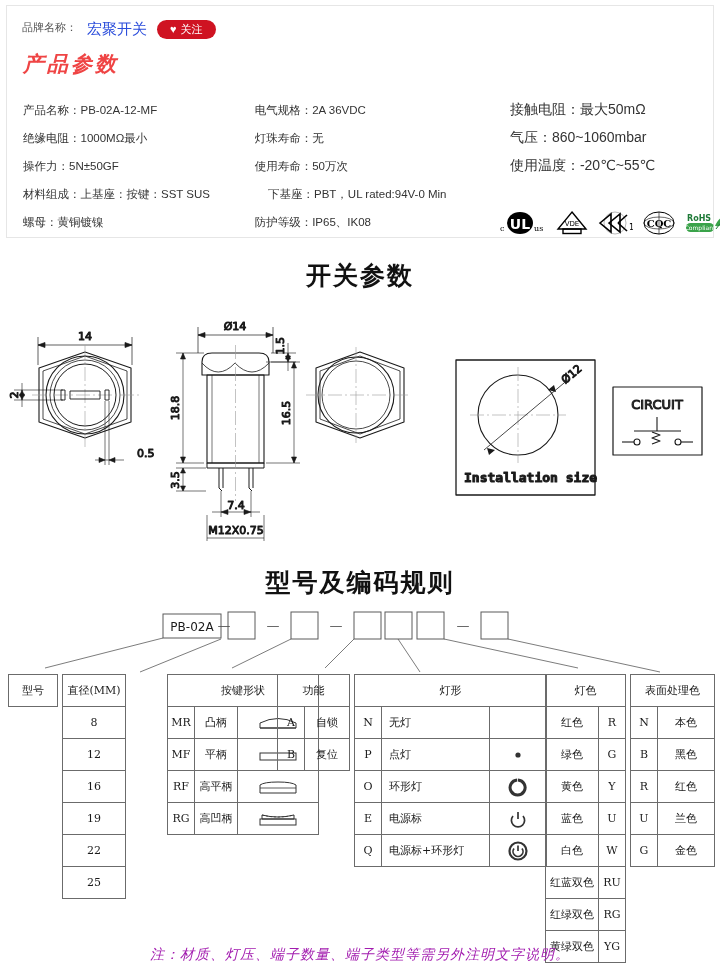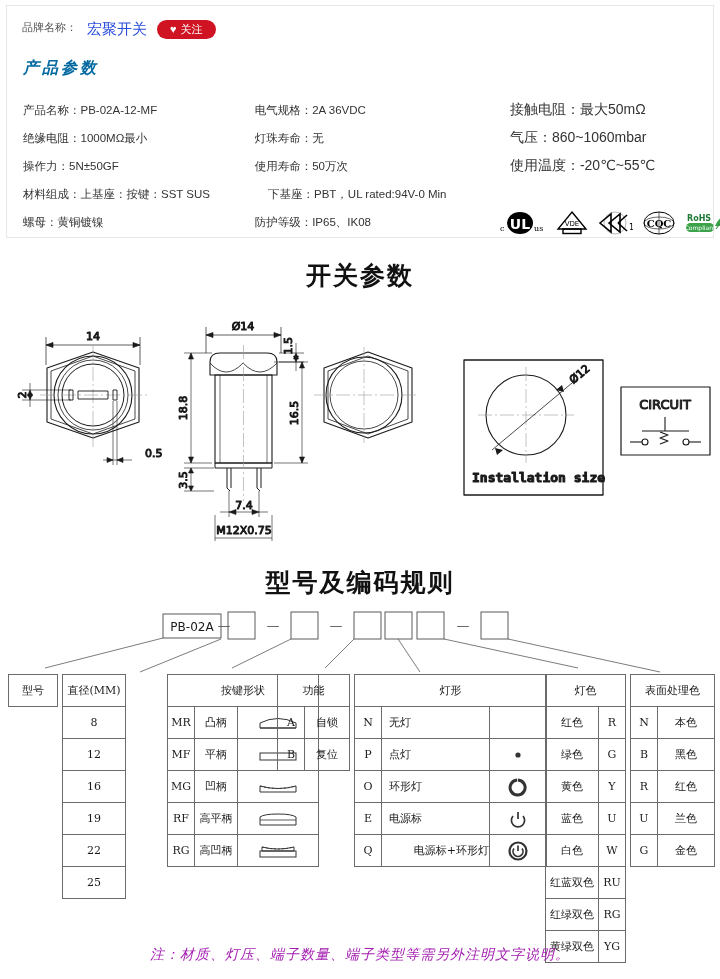--- a/index.html
+++ b/index.html
@@ -18,21 +18,21 @@
   .brand-label{font-size:11px;color:#555;}
   .brand-name{font-size:15px;color:#2b4ddb;}
   .follow-btn{
     display:inline-flex;align-items:center;justify-content:center;gap:4px;
     background:#cf1322;color:#fff;border-radius:11px;height:19px;padding:0 13px;
     font-size:11px;line-height:1;cursor:pointer;
   }
   .heart{font-size:11px;line-height:1;color:#fff;}
 
   .panel-title{
-    position:absolute;left:16px;top:52px;font-size:16px;color:#0369a1;
+    position:absolute;left:16px;top:44px;font-size:21px;color:#ef4444;
     font-family:"DejaVu Serif",serif;font-style:italic;font-weight:bold;
     letter-spacing:3px;
   }
 
   .spec-grid{position:absolute;left:16px;top:90px;width:676px;}
   .spec-row{display:flex;height:28px;align-items:center;}
   .spec-c1{width:245px;font-size:11.5px;color:#333;}
   .spec-c2{width:270px;font-size:11.5px;color:#333;}
   .spec-c3{width:200px;font-size:14px;color:#333;}
 
@@ -44,21 +44,21 @@
   
   .sec-title{
     position:absolute;width:100%;text-align:center;
     font-size:25px;font-weight:bold;color:#111;letter-spacing:2px;
     font-family:"DejaVu Sans","Liberation Sans",sans-serif;
   }
   #title-switch{top:259px;}
   #title-model{top:566px;}
 
   
-  .drawings{position:absolute;left:8px;top:305px;width:676px;height:250px;}
+  .drawings{position:absolute;left:0;top:305px;width:676px;height:250px;}
   .drawings svg{display:block;}
 
   
   .coding{position:absolute;left:0;top:606px;width:720px;height:70px;}
 
   
   .tables{position:absolute;left:0;top:674px;width:720px;height:255px;}
   table.spec-tbl{
     border-collapse:collapse;position:absolute;
     font-family:"DejaVu Serif","Liberation Serif",serif;
@@ -441,30 +441,20 @@
     <tr>
       <td class="code">MF</td>
       <td class="cn">平柄</td>
       <td class="sym">
         <svg class="shape-svg" width="46" height="16" viewBox="0 0 46 16">
           <rect x="5" y="6" width="36" height="7" fill="none" stroke="#333" stroke-width="1"></rect>
         </svg>
       </td>
     </tr>
     <tr>
-      <td class="code">MG</td>
-      <td class="cn">凹柄</td>
-      <td class="sym">
-        <svg class="shape-svg" width="46" height="16" viewBox="0 0 46 16">
-          <path d="M5 13 L5 7 Q23 12 41 7 L41 13 Z" fill="none" stroke="#333" stroke-width="1"></path>
-          <path d="M5 7 Q23 12 41 7" fill="none" stroke="#333" stroke-width="1" stroke-dasharray="2,2"></path>
-        </svg>
-      </td>
-    </tr>
-    <tr>
       <td class="code">RF</td>
       <td class="cn">高平柄</td>
       <td class="sym">
         <svg class="shape-svg" width="46" height="16" viewBox="0 0 46 16">
           <path d="M5 14 L5 6 Q9 3 23 3 Q37 3 41 6 L41 14 Z" fill="none" stroke="#333" stroke-width="1"></path>
           <line x1="5" y1="9" x2="41" y2="9" stroke="#333" stroke-width="0.8"></line>
         </svg>
       </td>
     </tr>
     <tr>
@@ -530,21 +520,21 @@
       <td class="cn" style="text-align:left;padding-left:7px">电源标</td>
       <td>
         <svg class="shape-svg" width="22" height="20" viewBox="0 0 22 20">
           <path d="M6 7 A6.6 6.6 0 1 0 16 7" fill="none" stroke="#333" stroke-width="1.7"></path>
           <line x1="11" y1="3" x2="11" y2="10" stroke="#333" stroke-width="1.7"></line>
         </svg>
       </td>
     </tr>
     <tr>
       <td class="code">Q</td>
-      <td class="cn" style="text-align:right;padding-left:7px">电源标+环形灯</td>
+      <td class="cn" style="text-align:left;padding-left:7px">电源标+环形灯</td>
       <td>
         <svg class="shape-svg" width="24" height="22" viewBox="0 0 24 22">
           <circle cx="12" cy="11" r="8.5" fill="none" stroke="#333" stroke-width="2.2"></circle>
           <path d="M8 8.5 A5 5 0 1 0 16 8.5" fill="none" stroke="#333" stroke-width="1.7"></path>
           <line x1="12" y1="5.5" x2="12" y2="11" stroke="#333" stroke-width="1.7"></line>
         </svg>
       </td>
     </tr>
   </tbody>
     </table>

